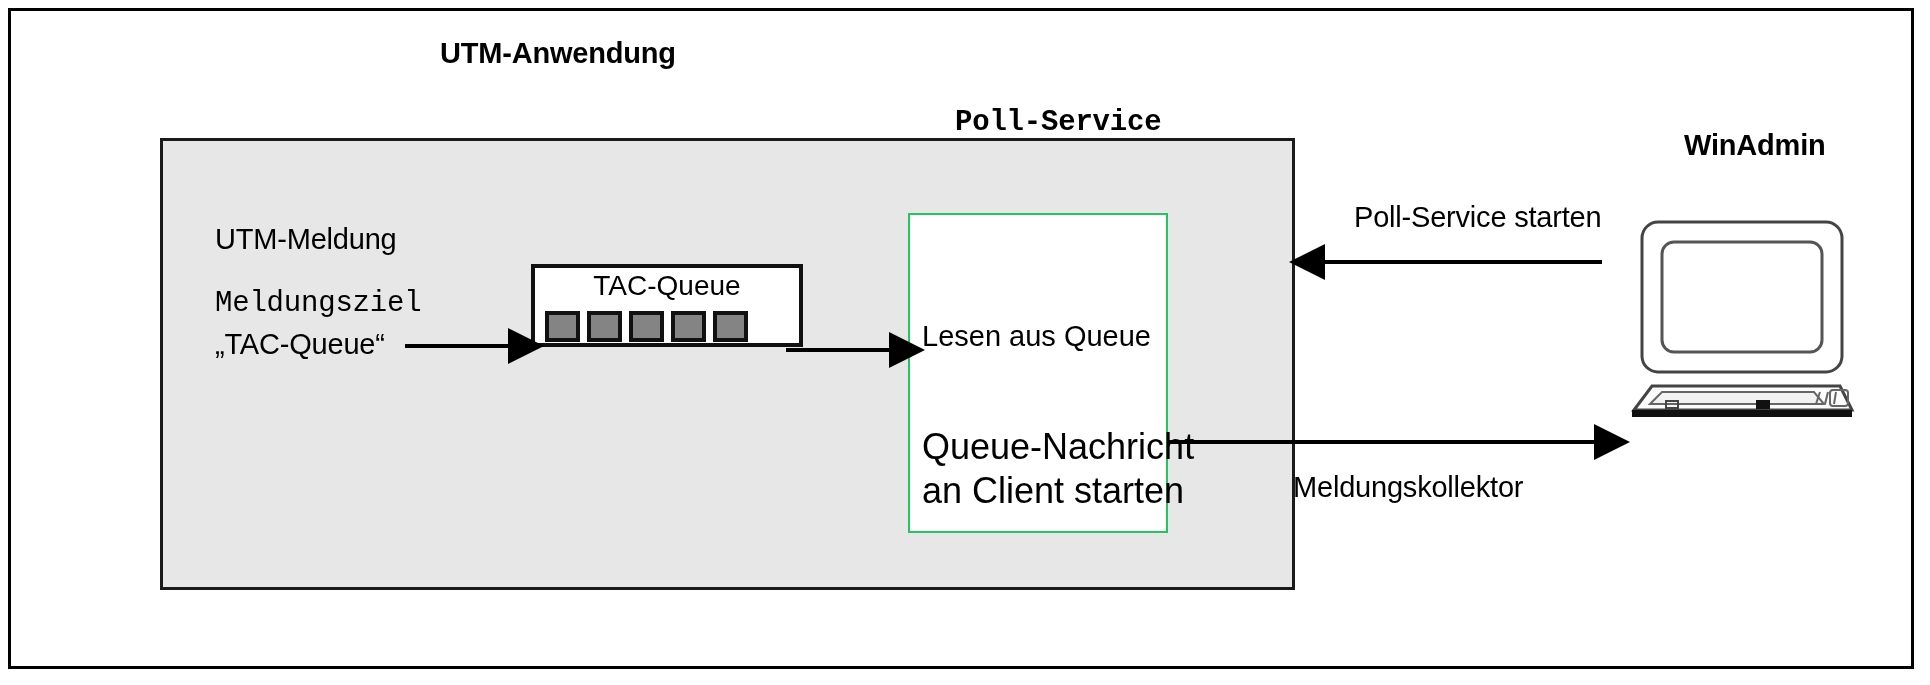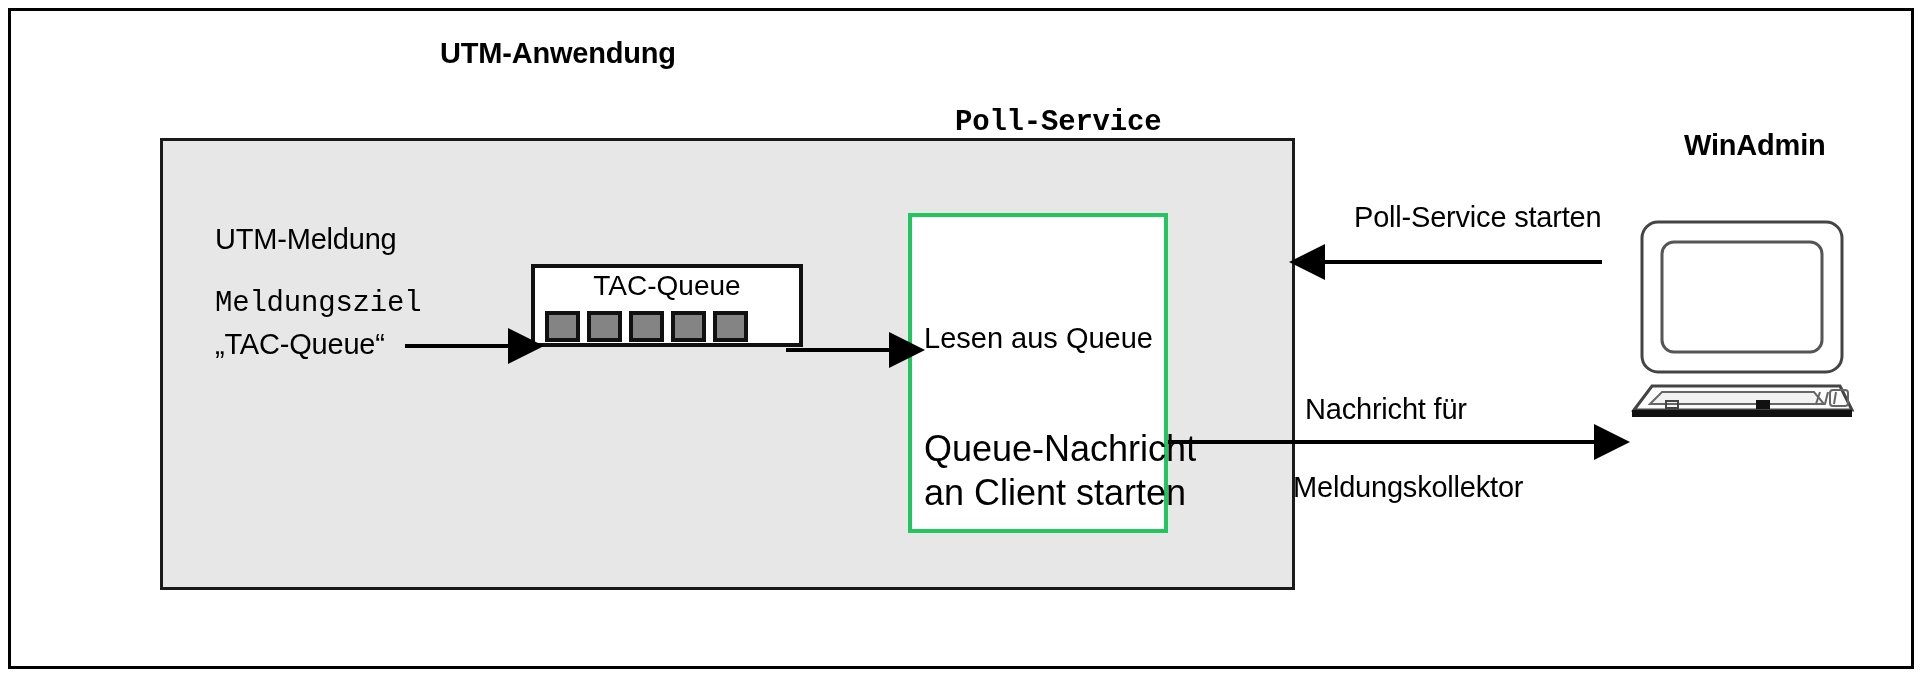--- a/index.html
+++ b/index.html
@@ -120,21 +120,21 @@
     box-sizing: border-box;
   }
   
   #poll-service-box {
     position: absolute;
     left: 908px;
     top: 213px;
     width: 260px;
     height: 320px;
     background: #ffffff;
-    border: 4px solid #22c55e;
+    border: 2px solid #22c55e;
     box-sizing: border-box;
   }
   #poll-line-1 {
     position: absolute;
     left: 12px;
     top: 105px;
     font-size: 29px;
     white-space: nowrap;
   }
   #poll-line-2 {
@@ -211,21 +211,20 @@
   <div id="poll-service-box">
     <div id="poll-line-1">Lesen aus Queue</div>
     <div id="poll-line-2">
       <div>Queue-Nachricht</div>
       <div>an Client starten</div>
     </div>
   </div>
 
   <div class="label plain" id="poll-start-label">Poll-Service starten</div>
 
-  <div class="label plain" id="nachricht-fuer">Nachricht für</div>
 
   <div class="label plain" id="meldungskollektor">Meldungskollektor</div>
 
   <svg class="arrow-layer" viewBox="0 0 1930 685">
     <defs>
       <marker id="head-r" markerWidth="9" markerHeight="9" refX="1" refY="4.5" orient="auto" markerUnits="strokeWidth">
         <path d="M0,0 L9,4.5 L0,9 z" fill="#000000"></path>
       </marker>
       <marker id="head-l" markerWidth="9" markerHeight="9" refX="1" refY="4.5" orient="auto" markerUnits="strokeWidth">
         <path d="M0,0 L9,4.5 L0,9 z" fill="#000000"></path>

